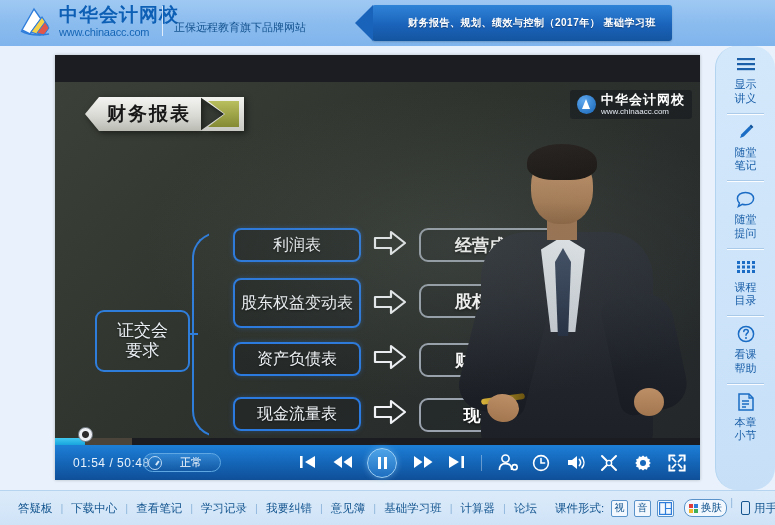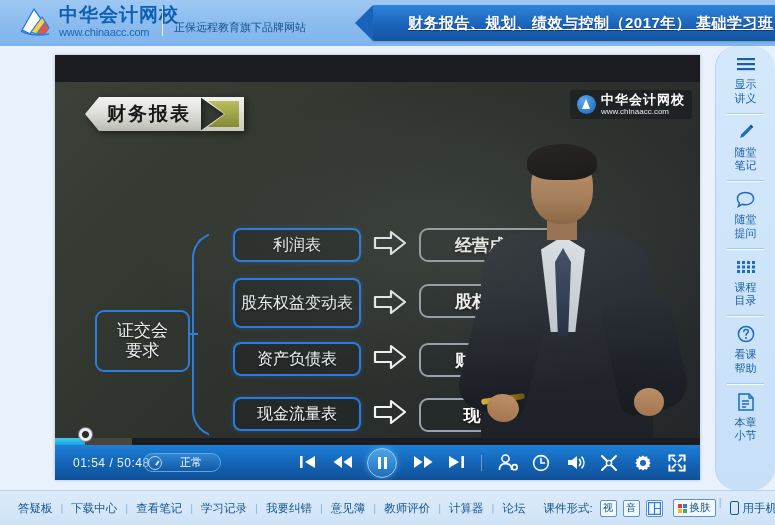--- a/index.html
+++ b/index.html
@@ -49,24 +49,23 @@
     padding: 0 16px 0 36px;
     display: flex; align-items: center;
     box-shadow: 0 1px 2px rgba(0,0,0,0.18);
   }
   .title-banner:before {
     content: ""; position: absolute; left: -17px; top: 0;
     border-top: 18px solid transparent; border-bottom: 18px solid transparent;
     border-right: 18px solid #1a63bb;
   }
   .title-banner-text {
-    font-size: 15px; font-weight: bold; color: #ffffff;
+    font-size: 10px; font-weight: bold; color: #ffffff;
     white-space: nowrap; letter-spacing: 0.5px;
     text-shadow: 0 1px 1px rgba(0,0,0,0.35);
-    text-decoration: underline;
   }
 
   
   .player {
     position: absolute; left: 55px; top: 55px;
     width: 645px; height: 425px;
     background: #1b1d23;
     box-shadow: 0 0 3px rgba(0,0,0,0.25);
   }
   .player-topbar {
@@ -366,21 +365,21 @@
   .bb-sep { color: #8fb6da; font-size: 11px; }
   .bb-label { font-size: 11.5px; color: #14558f; padding: 0 4px 0 10px; white-space: nowrap; }
   .fmt-btn {
     width: 17px; height: 17px; margin: 0 3px;
     border: 1px solid #5a93c9; background: #f2f8fe;
     border-radius: 2px; display:flex; align-items:center; justify-content:center;
     font-size: 10px; color:#14558f; cursor:pointer; flex:none;
   }
   .skin-btn {
     display:flex; align-items:center; gap:3px; margin-left: 7px;
-    border: 1px solid #5a93c9; background:#f2f8fe; border-radius:2px;
+    border: 1px solid #5a93c9; background:#f2f8fe; border-radius:8px;
     padding: 1px 4px; cursor:pointer;
   }
   .skin-grid { display:grid; grid-template-columns: 4px 4px; grid-template-rows: 4px 4px; gap:1px; }
   .skin-grid i { display:block; width:4px; height:4px; }
   .skin-txt { font-size:10.5px; color:#14558f; white-space:nowrap; }
   .mobile-item { display:flex; align-items:center; gap:4px; margin-left: 8px; }
   .phone-ico {
     width: 9px; height: 14px; border:1.5px solid #14558f; border-radius:2px;
   }
 </style>
@@ -659,21 +658,21 @@
   <span class="bb-link">下载中心</span>
   <span class="bb-sep">|</span>
   <span class="bb-link">查看笔记</span>
   <span class="bb-sep">|</span>
   <span class="bb-link">学习记录</span>
   <span class="bb-sep">|</span>
   <span class="bb-link">我要纠错</span>
   <span class="bb-sep">|</span>
   <span class="bb-link">意见簿</span>
   <span class="bb-sep">|</span>
-  <span class="bb-link">教师评价</span>
+  <span class="bb-link">基础学习班</span>
   <span class="bb-sep">|</span>
   <span class="bb-link">计算器</span>
   <span class="bb-sep">|</span>
   <span class="bb-link">论坛</span>
 
   <span class="bb-label">课件形式:</span>
   <span class="fmt-btn">视</span>
   <span class="fmt-btn">音</span>
   <span class="fmt-btn">
     <svg width="13" height="13" viewBox="0 0 13 13">

